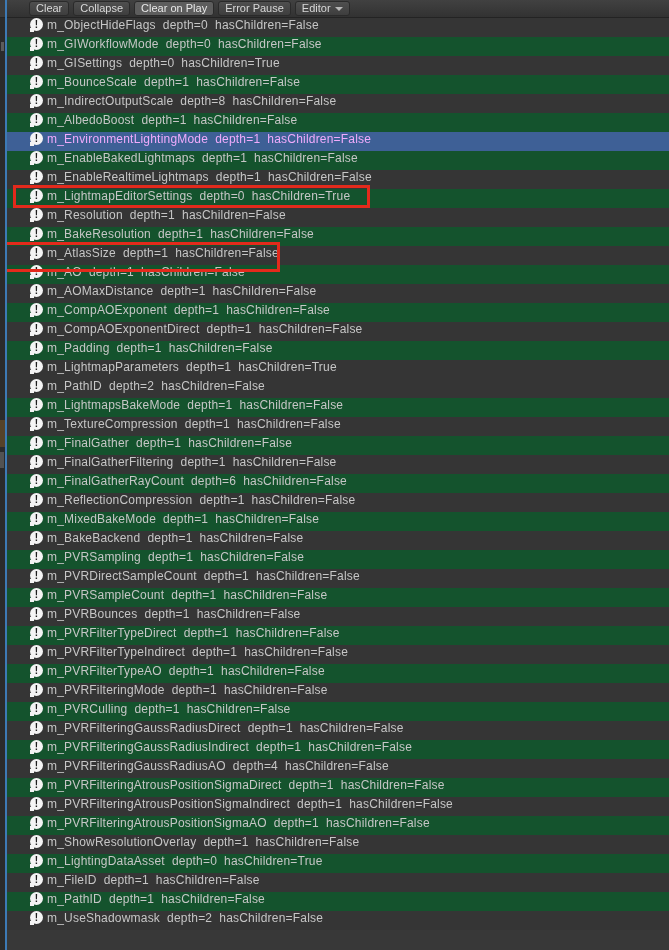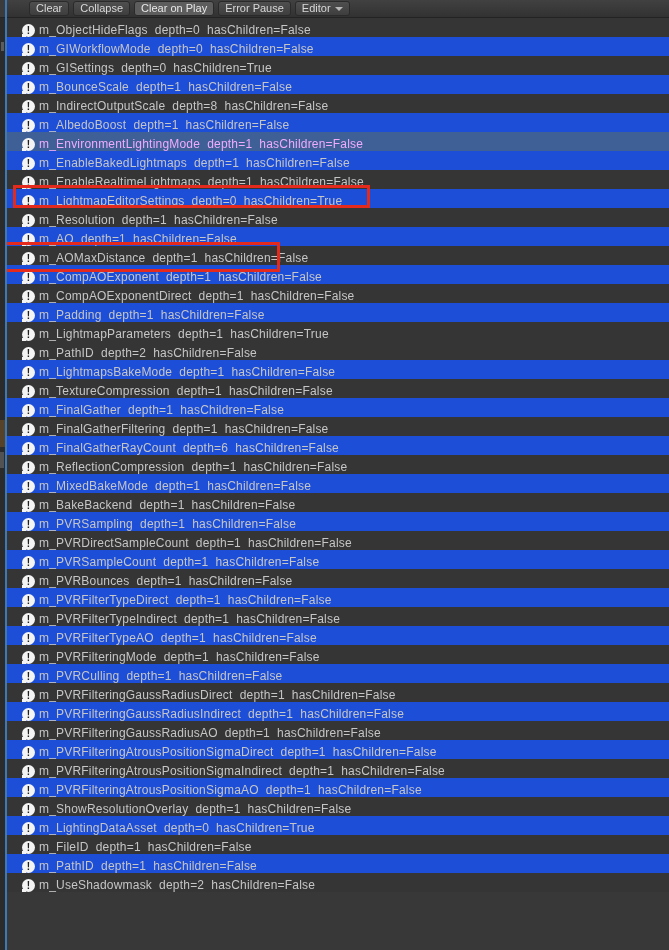--- a/index.html
+++ b/index.html
@@ -49,25 +49,25 @@
   .tb-btn.active { background: #5d5d5d; color: #e8e8e8; }
   .caret-down {
     width: 0; height: 0; display: inline-block;
     border-left: 4px solid transparent; border-right: 4px solid transparent;
     border-top: 4px solid #b8b8b8; margin-top: 1px;
   }
 
   
   .log-list { position: relative; width: 100%; height: 931px; overflow: hidden; }
   .row {
-    height: 19px; display: flex; align-items: flex-end;
-    background: #353535; padding-left: 8px;
+    height: 19px; display: flex; align-items: flex-start;
+    background: #353535; padding-left: 16px;
     white-space: pre; overflow: hidden;
   }
-  .row.alt { background: #1d4ed8; }
+  .row.alt { background: #14532d; }
   .row.selected { background: #3e6096; }
   .row.selected .row-text { color: #f0abfc; }
   .log-icon {
     width: 13px; height: 13px; min-width: 13px;
     margin-left: 7px; margin-right: 2px;
     background: #f4f4f4; border-radius: 50%;
     position: relative;
     display: inline-flex; align-items: center; justify-content: center;
   }
   .log-icon::before { 
@@ -153,20 +153,28 @@
       <div class="row alt">
     <span class="log-icon"></span>
     <span class="row-text">m_LightmapEditorSettings  depth=0  hasChildren=True</span>
   </div>
       <div class="row">
     <span class="log-icon"></span>
     <span class="row-text">m_Resolution  depth=1  hasChildren=False</span>
   </div>
       <div class="row alt">
     <span class="log-icon"></span>
+    <span class="row-text">m_BakeResolution  depth=1  hasChildren=False</span>
+  </div>
+      <div class="row">
+    <span class="log-icon"></span>
+    <span class="row-text">m_AtlasSize  depth=1  hasChildren=False</span>
+  </div>
+      <div class="row alt">
+    <span class="log-icon"></span>
     <span class="row-text">m_AO  depth=1  hasChildren=False</span>
   </div>
       <div class="row">
     <span class="log-icon"></span>
     <span class="row-text">m_AOMaxDistance  depth=1  hasChildren=False</span>
   </div>
       <div class="row alt">
     <span class="log-icon"></span>
     <span class="row-text">m_CompAOExponent  depth=1  hasChildren=False</span>
   </div>
@@ -257,21 +265,21 @@
       <div class="row">
     <span class="log-icon"></span>
     <span class="row-text">m_PVRFilteringGaussRadiusDirect  depth=1  hasChildren=False</span>
   </div>
       <div class="row alt">
     <span class="log-icon"></span>
     <span class="row-text">m_PVRFilteringGaussRadiusIndirect  depth=1  hasChildren=False</span>
   </div>
       <div class="row">
     <span class="log-icon"></span>
-    <span class="row-text">m_PVRFilteringGaussRadiusAO  depth=1  hasChildren=False</span>
+    <span class="row-text">m_PVRFilteringGaussRadiusAO  depth=4  hasChildren=False</span>
   </div>
       <div class="row alt">
     <span class="log-icon"></span>
     <span class="row-text">m_PVRFilteringAtrousPositionSigmaDirect  depth=1  hasChildren=False</span>
   </div>
       <div class="row">
     <span class="log-icon"></span>
     <span class="row-text">m_PVRFilteringAtrousPositionSigmaIndirect  depth=1  hasChildren=False</span>
   </div>
       <div class="row alt">

